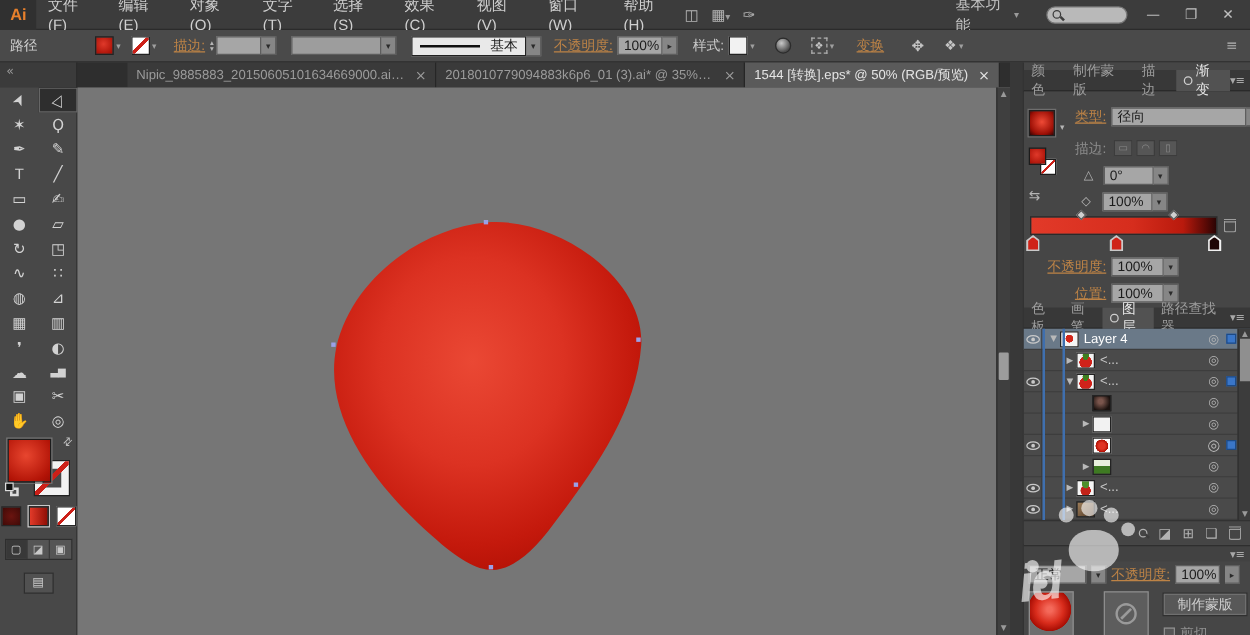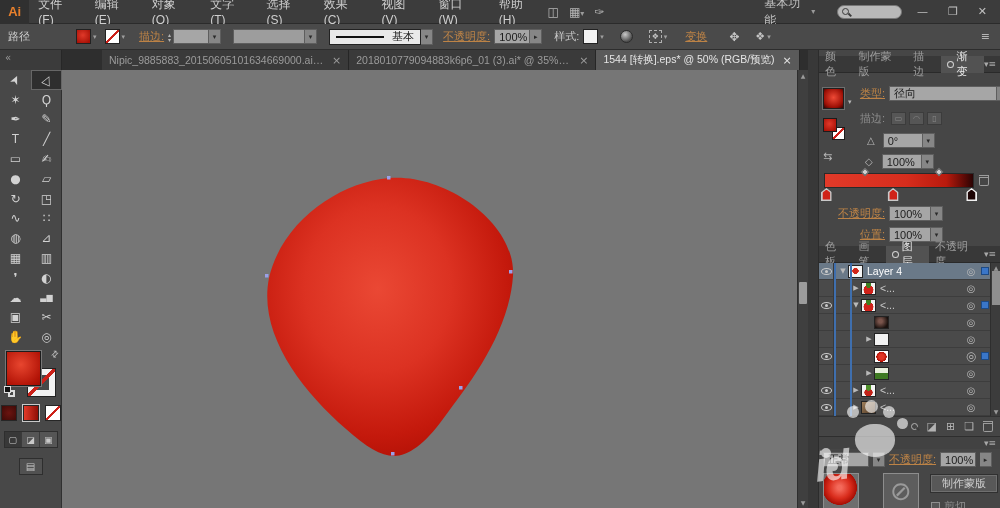--- a/index.html
+++ b/index.html
@@ -466,21 +466,21 @@
         <span class="field" style="width:42px">100%</span>
           <span class="dd-arr ico">▾</span>
       </div>
     </div>
 
     <div id="layers-panel">
       <div class="ptabs">
         <span class="ptab">色板</span>
         <span class="ptab">画笔</span>
         <span class="ptab active">图层</span>
-        <span class="ptab">不透明度</span>
+        <span class="ptab">路径查找器</span>
         <span class="pmenu"><span class="ico">▾</span><span class="ico">≡</span></span>
       </div>
       <div id="layer-rows">
         <span class="vline" style="left:15px"></span>
         <span class="vline" style="left:31px"></span>
 
         <div class="lrow selected">
           <span class="eyecell">
               <span class="eye"></span>
             </span>

